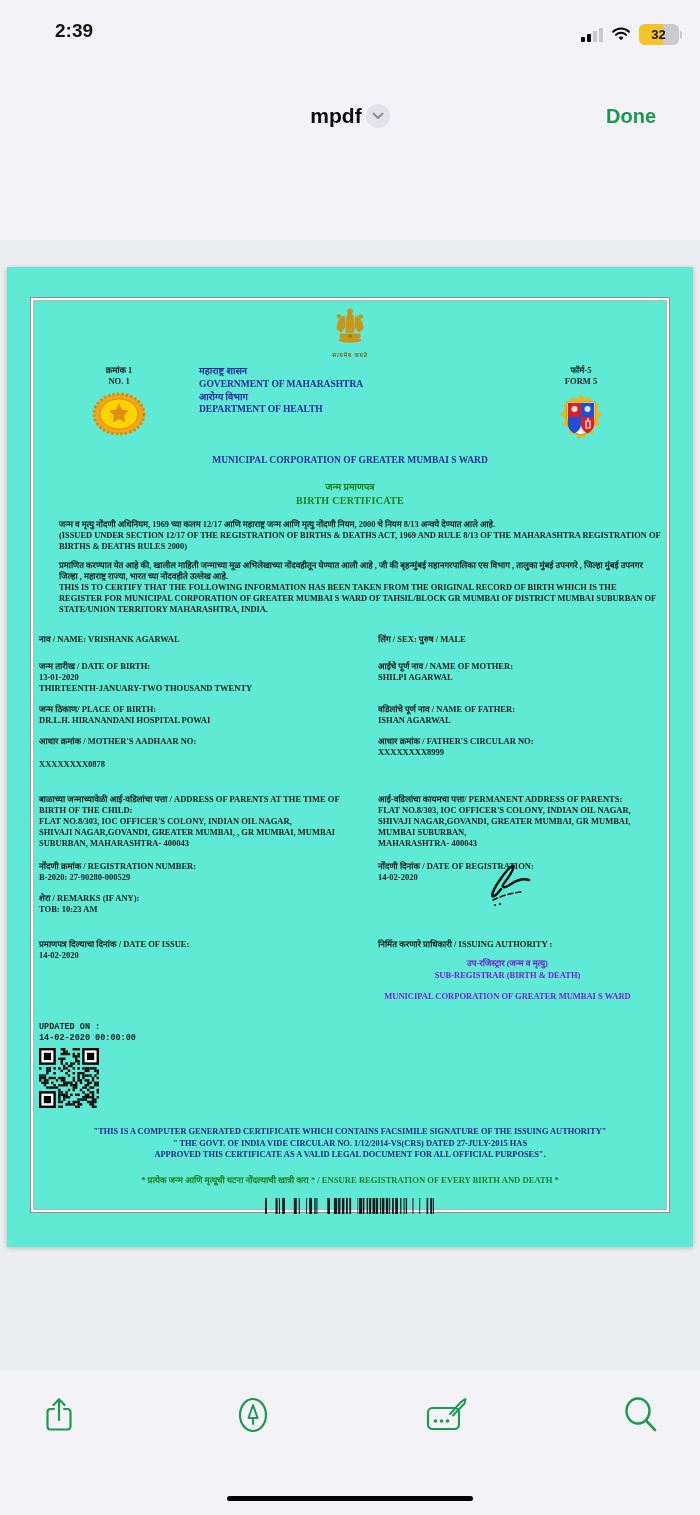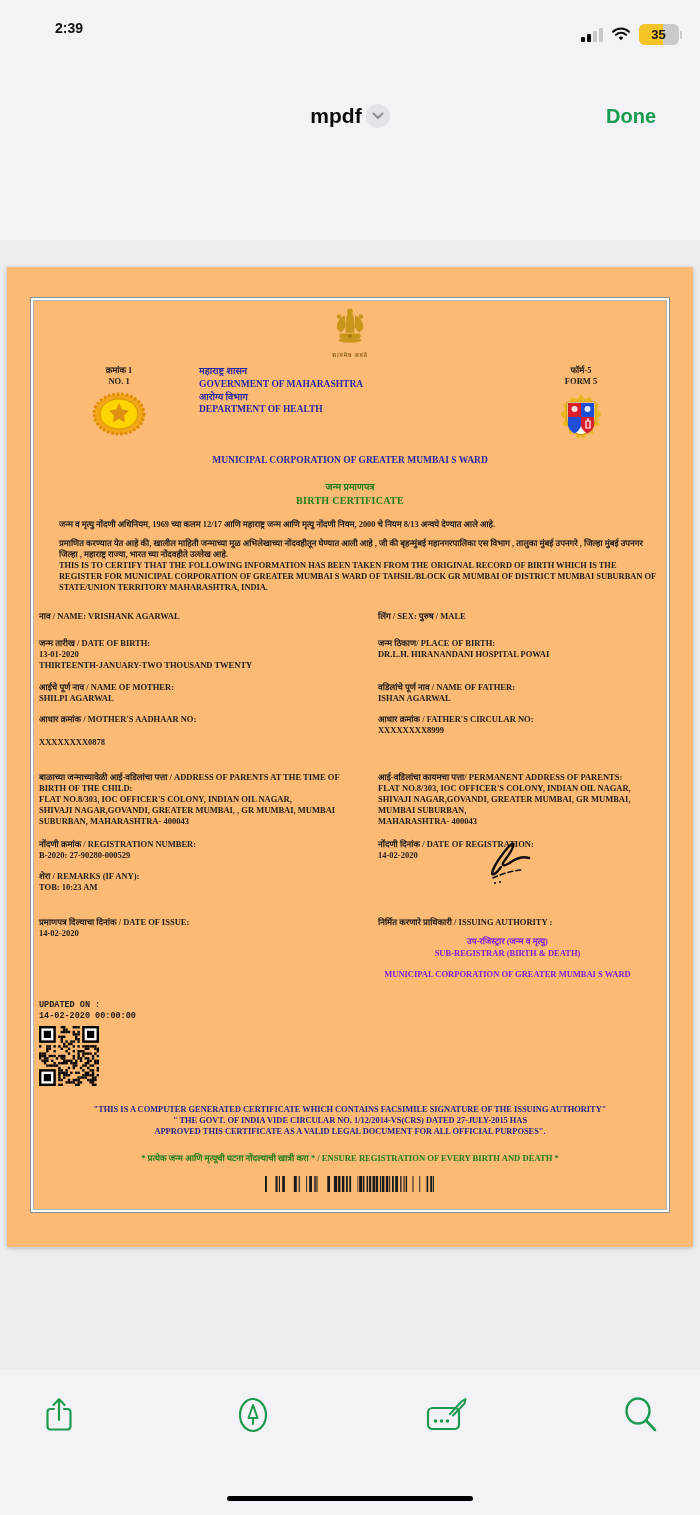--- a/index.html
+++ b/index.html
@@ -1,41 +1,41 @@
 <!DOCTYPE html>
 <html><head>
 <meta charset="utf-8">
 <style>
   * { margin:0; padding:0; box-sizing:border-box; }
   html,body { width:700px; height:1515px; }
   body { position:relative; background:#f3f3f7; font-family:"Liberation Sans", sans-serif; overflow:hidden; }
 
   
   #status-bar { position:absolute; top:0; left:0; right:0; height:60px; }
-  .sb-time { position:absolute; left:55px; top:20px; font-size:14px; font-weight:700; color:#111; }
+  .sb-time { position:absolute; left:55px; top:20px; font-size:19px; font-weight:700; color:#111; }
   .sb-right { position:absolute; right:18px; top:24px; display:flex; align-items:center; gap:8px; }
   .sig-bars { display:flex; align-items:flex-end; gap:2px; height:14px; }
   .sig-bars span { width:4px; border-radius:1px; background:#0a0a0a; display:block; }
   .sig-bars span:nth-child(1){height:5px;} .sig-bars span:nth-child(2){height:8px;}
   .sig-bars span:nth-child(3){height:11px;background:#c8c8cd;} .sig-bars span:nth-child(4){height:14px;background:#c8c8cd;}
   .battery { position:relative; width:40px; height:21px; border-radius:6px; background:#c9c9ce; overflow:hidden; }
   .battery .fill { position:absolute; left:0; top:0; bottom:0; width:62%; background:#f5c426; }
   .battery .pct { position:absolute; inset:0; display:flex; align-items:center; justify-content:center; font-size:13px; font-weight:700; color:#111; }
   .battery-nub { width:2.5px; height:8px; background:#c9c9ce; border-radius:0 2px 2px 0; margin-left:-6px; }
 
   
   #nav-bar { position:absolute; top:90px; left:0; right:0; height:60px; }
   .nav-center { position:absolute; left:0; right:0; top:14px; display:flex; justify-content:center; align-items:center; gap:4px; }
   .nav-title { font-size:21px; font-weight:700; color:#0b0b0c; }
   .nav-chevron { width:24px; height:24px; border-radius:50%; background:#e2e2e8; display:flex; align-items:center; justify-content:center; cursor:pointer; }
   .nav-done { position:absolute; right:44px; top:15px; font-size:20px; font-weight:700; color:#17994e; cursor:pointer; }
 
   
   #pdf-viewport { position:absolute; top:240px; left:0; right:0; height:1130px; background:#ecedf1; }
-  #page-card { position:absolute; left:7px; top:27px; width:686px; height:980px; background:#fdba74; box-shadow:0 1px 5px rgba(0,0,0,.22); }
+  #page-card { position:absolute; left:7px; top:27px; width:686px; height:980px; background:#5eead4; box-shadow:0 1px 5px rgba(0,0,0,.22); }
 
   
   .cert-box { position:absolute; left:23px; top:30px; width:640px; height:916px;
     border:1px solid #8f8f8f; box-shadow: inset 0 0 0 2px #ffffff, inset 0 0 0 3px #b5b5b5;
     padding:6px 8px; font-family:"Liberation Serif", serif; font-weight:700; color:#1c1c1c; }
   .navy { color:#2828a0; }
   .grn  { color:#1e7d1e; }
   .pur  { color:#7a1fd6; }
 
   .emblem-block { margin-top:2px; text-align:center; }
@@ -89,21 +89,21 @@
         <span></span>
       </div>
     <svg width="20" height="15" viewBox="0 0 20 15">
       <path d="M10 13.2 L7.6 10.6 a3.6 3.6 0 0 1 4.8 0 Z" fill="#0a0a0a"></path>
       <path d="M4.9 7.9 a7.4 7.4 0 0 1 10.2 0" fill="none" stroke="#0a0a0a" stroke-width="2" stroke-linecap="round"></path>
       <path d="M2 4.7 a11.5 11.5 0 0 1 16 0" fill="none" stroke="#0a0a0a" stroke-width="2" stroke-linecap="round"></path>
     </svg>
     <div style="display:flex;align-items:center;">
       <div class="battery">
         <div class="fill"></div>
-        <div class="pct">35</div>
+        <div class="pct">32</div>
       </div>
       <div class="battery-nub" style="margin-left:1px;"></div>
     </div>
   </div>
 </div>
 
 <div id="nav-bar">
   <div class="nav-center">
     <span class="nav-title">mpdf</span>
     <span class="nav-chevron">
@@ -172,20 +172,21 @@
 
       <div class="corp-line navy">MUNICIPAL CORPORATION OF GREATER MUMBAI S WARD</div>
 
       <div class="title-block grn">
         <div class="mr">जन्म प्रमाणपत्र</div>
         <div class="en">BIRTH CERTIFICATE</div>
       </div>
 
       <div class="para">
         <span>जन्म व मृत्यु नोंदणी अधिनियम, 1969 च्या कलम 12/17 आणि महाराष्ट्र जन्म आणि मृत्यु नोंदणी नियम, 2000 चे नियम 8/13 अन्वये देण्यात आले आहे.</span><br>
+        <span>(ISSUED UNDER SECTION 12/17 OF THE REGISTRATION OF BIRTHS &amp; DEATHS ACT, 1969 AND RULE 8/13 OF THE MAHARASHTRA REGISTRATION OF BIRTHS &amp; DEATHS RULES 2000)</span>
       </div>
 
       <div class="para">
         <span>प्रमाणित करण्यात येत आहे की, खालील माहिती जन्माच्या मूळ अभिलेखाच्या नोंदवहीतून घेण्यात आली आहे , जी की बृहन्मुंबई महानगरपालिका एस विभाग , तालुका मुंबई उपनगरे , जिल्हा मुंबई उपनगर जिल्हा , महाराष्ट्र राज्या, भारत च्या नोंदवहीते उल्लेख आहे.</span><br>
         <span>THIS IS TO CERTIFY THAT THE FOLLOWING INFORMATION HAS BEEN TAKEN FROM THE ORIGINAL RECORD OF BIRTH WHICH IS THE REGISTER FOR MUNICIPAL CORPORATION OF GREATER MUMBAI S WARD OF TAHSIL/BLOCK GR MUMBAI OF DISTRICT MUMBAI SUBURBAN OF STATE/UNION TERRITORY MAHARASHTRA, INDIA.</span>
       </div>
 
       <div class="fields">
 
         <div class="cell mb16">
@@ -196,27 +197,27 @@
           <span>लिंग / SEX:</span>
           <span>पुरुष / MALE</span>
         </div>
 
         <div class="cell mb10">
           <div>जन्म तारीख / DATE OF BIRTH:</div>
           <div>13-01-2020</div>
           <div>THIRTEENTH-JANUARY-TWO THOUSAND TWENTY</div>
         </div>
         <div class="cell mb10">
+          <div>आईचे पूर्ण नाव / NAME OF MOTHER:</div>
+          <div>SHILPI AGARWAL</div>
+        </div>
+
+        <div class="cell mb10">
           <div>जन्म ठिकाण/ PLACE OF BIRTH:</div>
           <div>DR.L.H. HIRANANDANI HOSPITAL POWAI</div>
-        </div>
-
-        <div class="cell mb10">
-          <div>आईचे पूर्ण नाव / NAME OF MOTHER:</div>
-          <div>SHILPI AGARWAL</div>
         </div>
         <div class="cell mb10">
           <div>वडिलांचे पूर्ण नाव / NAME OF FATHER:</div>
           <div>ISHAN AGARWAL</div>
         </div>
 
         <div class="cell mb8">
           <div>आधार क्रमांक / MOTHER'S AADHAAR NO:</div>
           <div class="val-gap">XXXXXXXX0878</div>
         </div>

